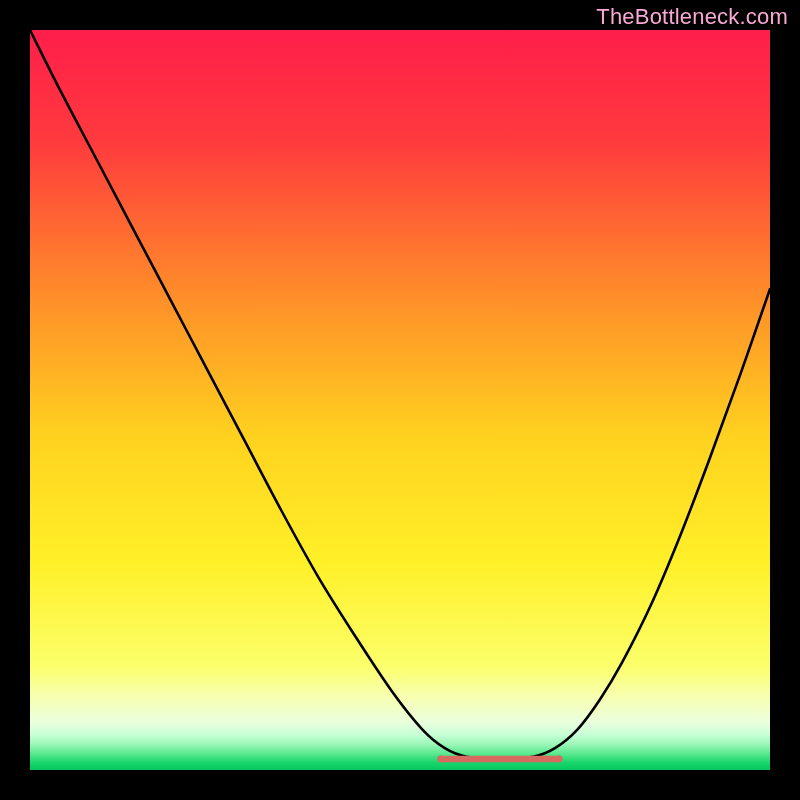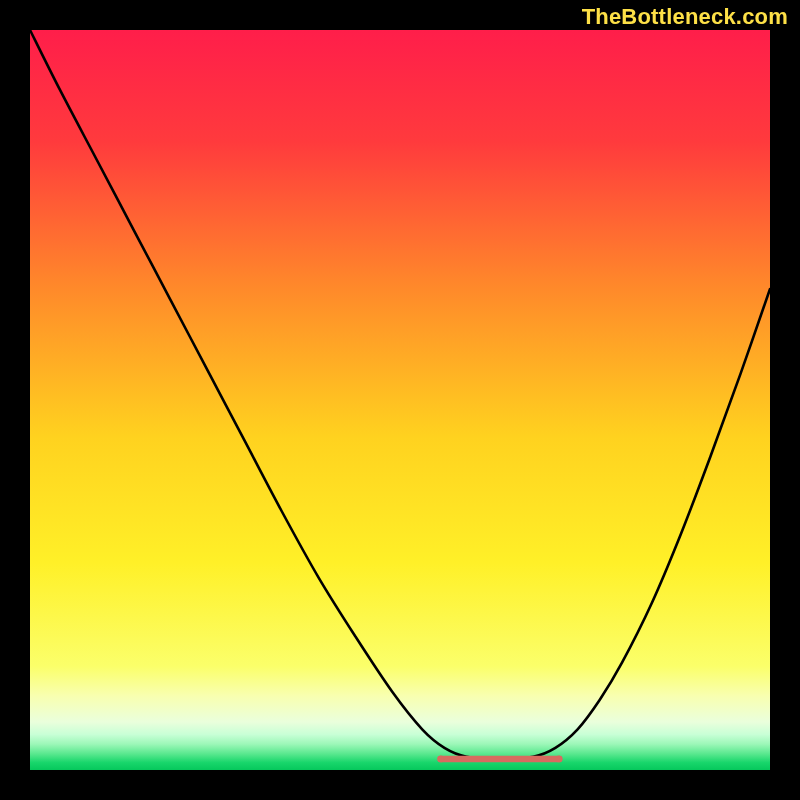--- a/index.html
+++ b/index.html
@@ -14,23 +14,23 @@
   .stage {
     position: relative;
     width: 800px;
     height: 800px;
     background: #000;
   }
   .watermark {
     position: absolute;
     top: 4px;
     right: 12px;
-    color: #fde047;
+    color: #f9a8d4;
     font-size: 22px;
-    font-weight: 700;
+    font-weight: 400;
     letter-spacing: 0.2px;
     z-index: 3;
   }
   svg.plot {
     position: absolute;
     top: 0;
     left: 0;
     z-index: 2;
   }
 </style>

